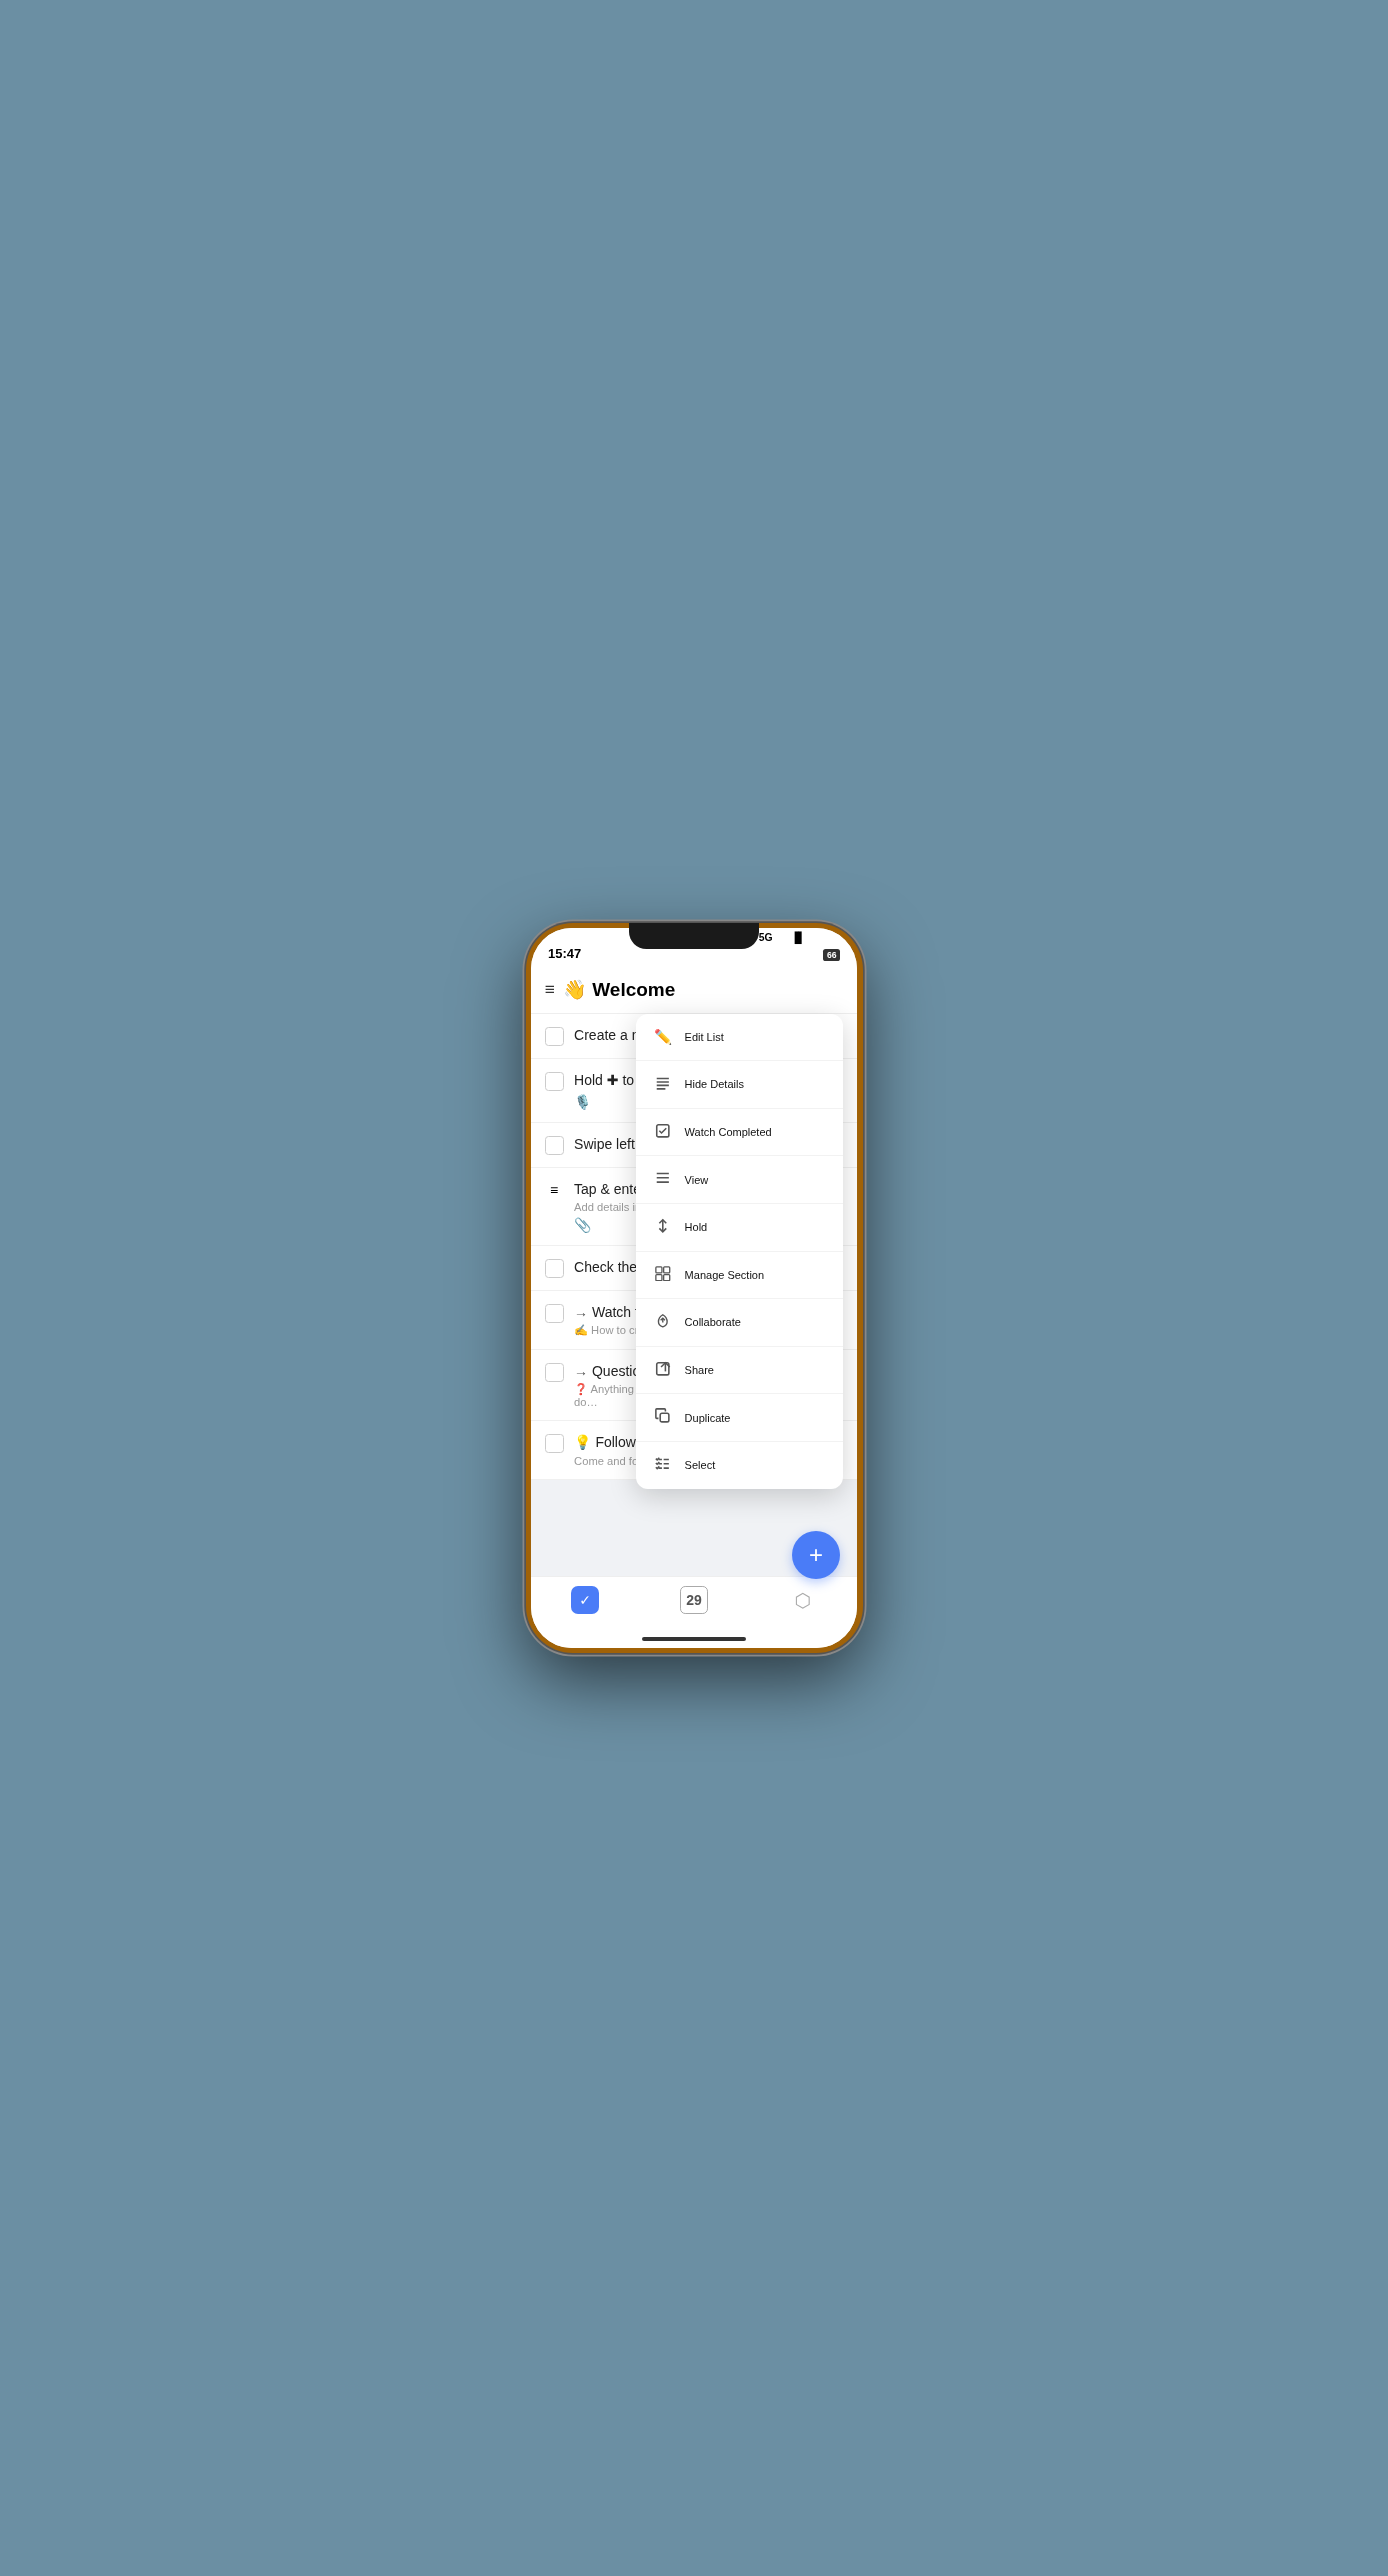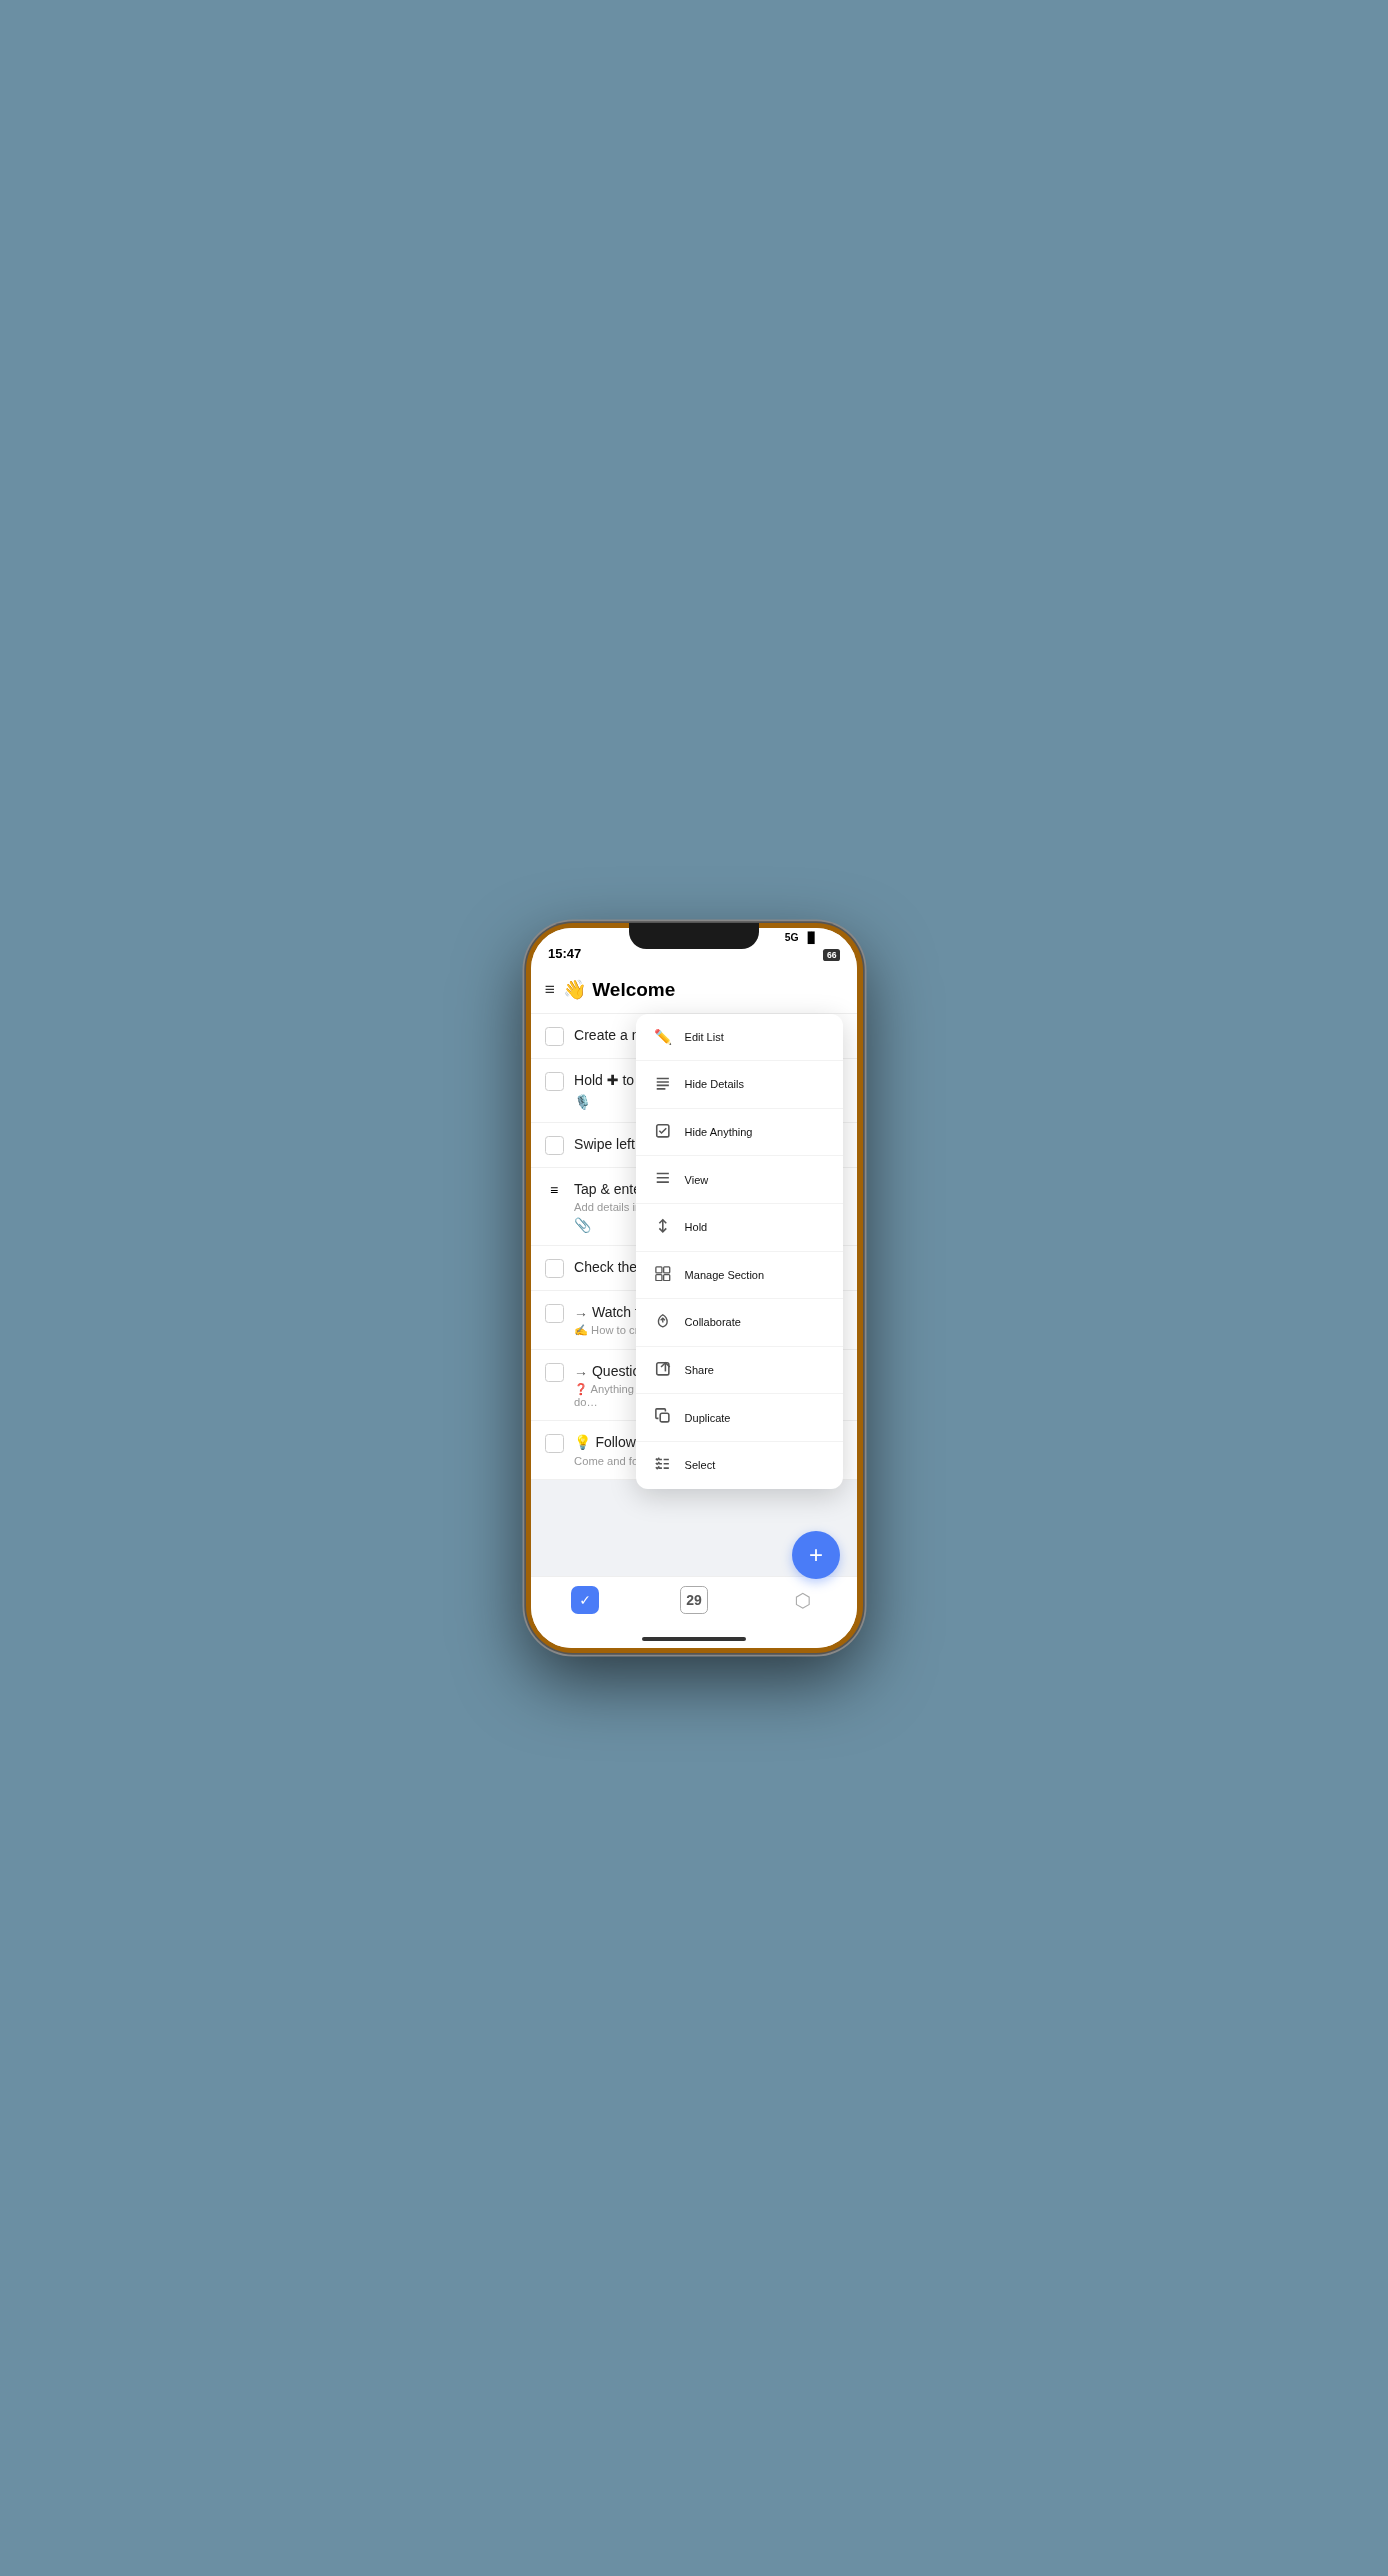--- a/index.html
+++ b/index.html
@@ -90,21 +90,21 @@
 
     .status-time {
       font-size: 13px;
       font-weight: 600;
       color: #000;
     }
 
     .status-icons {
       display: flex;
       align-items: center;
-      gap: 5px;
+      gap: 18px;
       font-size: 10.4px;
       font-weight: 600;
       color: #000;
     }
 
     .battery-icon {
       display: inline-flex;
       align-items: center;
       background: #333;
       color: #fff;
@@ -491,21 +491,21 @@
           <span class="dropdown-label">Hide Details</span>
         </div>
 
         <div class="dropdown-item">
           <span class="dropdown-icon">
             <svg width="15.6" height="15.6" viewBox="0 0 18 18" fill="none" stroke="#555" stroke-width="1.8">
               <rect x="2" y="2" width="14" height="14" rx="2"></rect>
               <polyline points="5,9 7.5,11.5 13,6" stroke="#555" stroke-width="1.8" fill="none"></polyline>
             </svg>
           </span>
-          <span class="dropdown-label">Hide Anything</span>
+          <span class="dropdown-label">Watch Completed</span>
         </div>
 
         <div class="dropdown-item">
           <span class="dropdown-icon">
             <svg width="15.6" height="15.6" viewBox="0 0 18 18" fill="none" stroke="#555" stroke-width="1.8">
               <line x1="2" y1="4" x2="16" y2="4"></line>
               <line x1="2" y1="9" x2="16" y2="9"></line>
               <line x1="2" y1="14" x2="16" y2="14"></line>
             </svg>
           </span>

